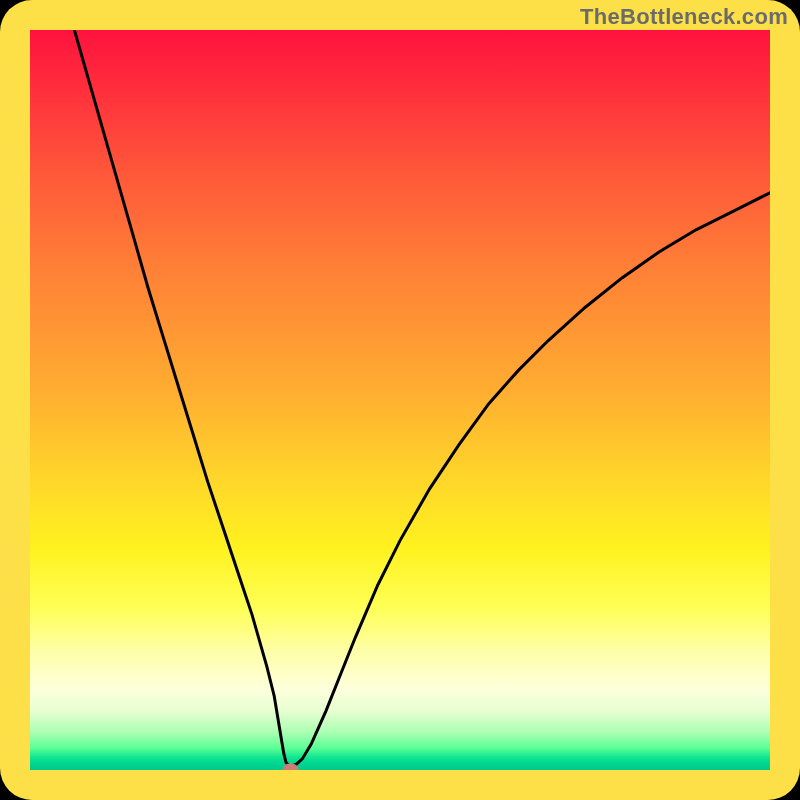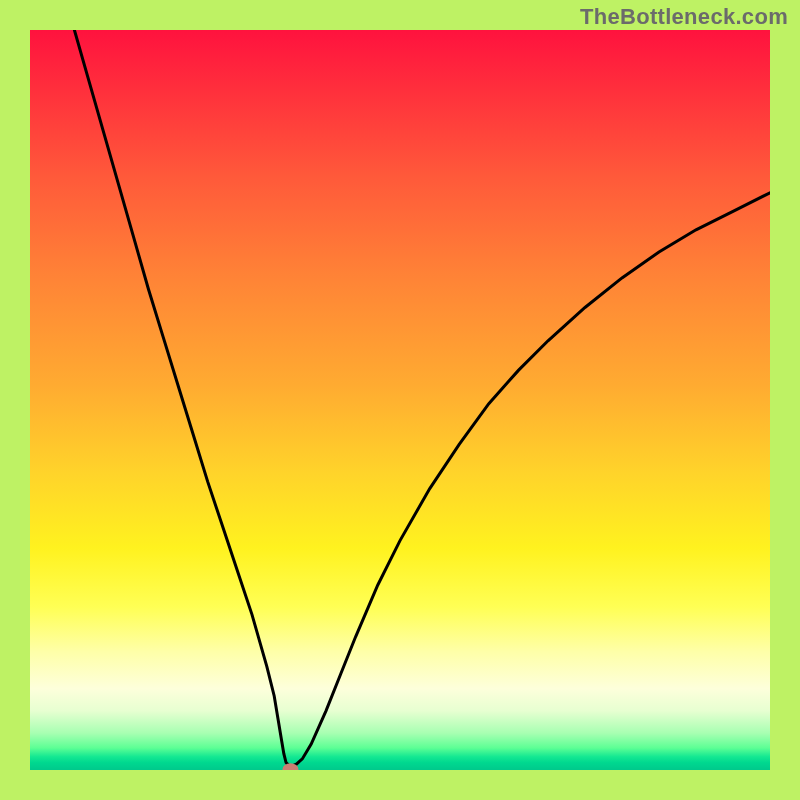--- a/index.html
+++ b/index.html
@@ -7,21 +7,22 @@
     padding: 0;
     width: 800px;
     height: 800px;
     background: #000;
     overflow: hidden;
   }
   .outer {
     position: relative;
     width: 800px;
     height: 800px;
-    background: #bef264;
+    background: #fde047;
+    border-radius: 32px;
   }
   .watermark {
     position: absolute;
     top: 4px;
     right: 12px;
     font-family: Arial, Helvetica, sans-serif;
     font-size: 22px;
     font-weight: 600;
     color: #6b6b6b;
     letter-spacing: 0.3px;

